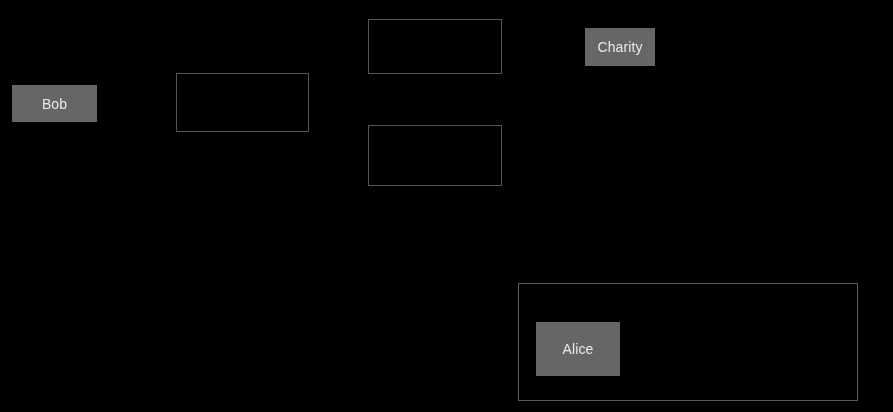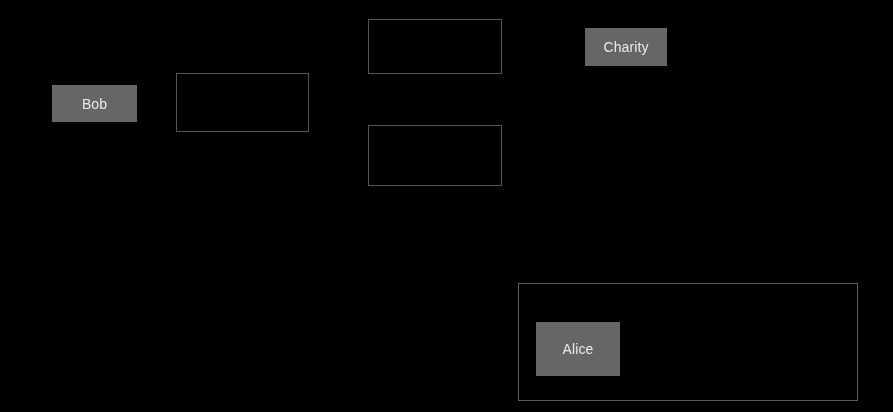--- a/index.html
+++ b/index.html
@@ -57,25 +57,25 @@
 <div id="stage" style="width: 893px; height: 412px; background: rgb(0, 0, 0);">
 
   <div class="container" id="c-alice-group" style="left: 518px; top: 283px; width: 340px; height: 118px; border-color: rgb(90, 90, 90); background: rgb(0, 0, 0);"></div>
 
   <div class="panel" id="p-panel-left" style="left: 176px; top: 73px; width: 133px; height: 59px; border-color: rgb(85, 85, 85); background: rgb(0, 0, 0);"></div>
 
   <div class="panel" id="p-panel-top" style="left: 368px; top: 19px; width: 134px; height: 55px; border-color: rgb(85, 85, 85); background: rgb(0, 0, 0);"></div>
 
   <div class="panel" id="p-panel-bottom" style="left: 368px; top: 125px; width: 134px; height: 61px; border-color: rgb(85, 85, 85); background: rgb(0, 0, 0);"></div>
 
-  <div class="node" id="n-bob" style="left: 12px; top: 85px; width: 85px; height: 37px; background: rgb(102, 102, 102); color: rgb(233, 233, 233); margin-left: 40px;">
+  <div class="node" id="n-bob" style="left: 12px; top: 85px; width: 85px; height: 37px; background: rgb(102, 102, 102); color: rgb(233, 233, 233);">
     <span class="node-label">Bob</span>
   </div>
 
-  <div class="node" id="n-charity" style="left: 585px; top: 28px; width: 82px; height: 38px; background: rgb(102, 102, 102); color: rgb(233, 233, 233);">
+  <div class="node" id="n-charity" style="left: 585px; top: 28px; width: 70px; height: 38px; background: rgb(102, 102, 102); color: rgb(233, 233, 233);">
     <span class="node-label">Charity</span>
   </div>
 
   <div class="node" id="n-alice" style="left: 536px; top: 322px; width: 84px; height: 54px; background: rgb(102, 102, 102); color: rgb(233, 233, 233);">
     <span class="node-label">Alice</span>
   </div>
 
 </div>
 
 </body></html>

